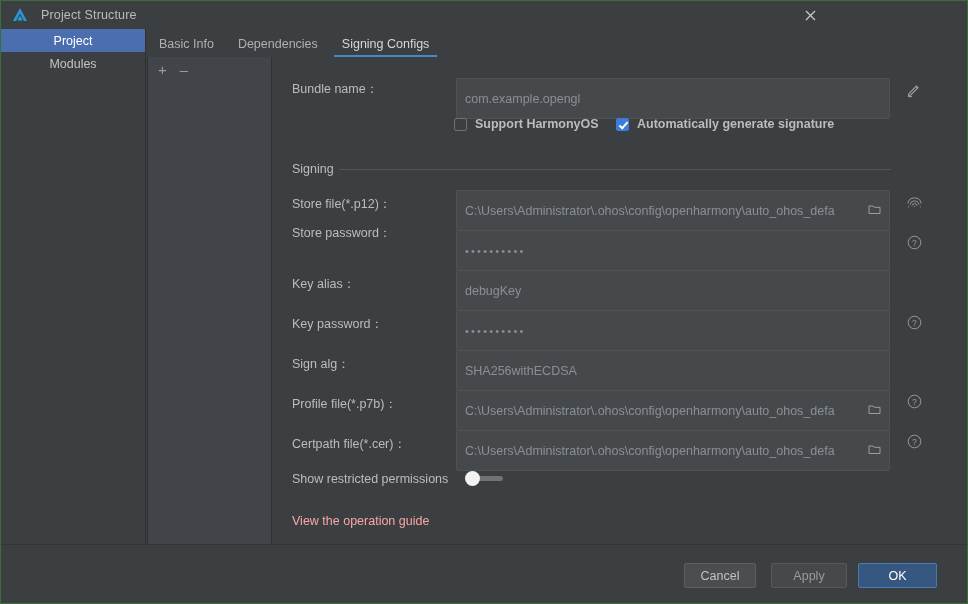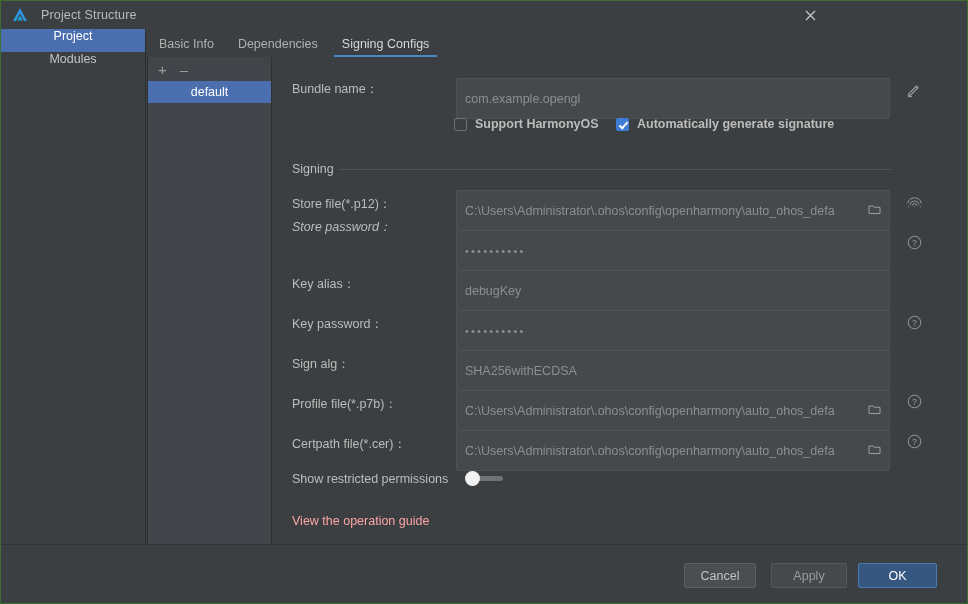--- a/index.html
+++ b/index.html
@@ -59,20 +59,21 @@
     position: absolute;
     left: 0; top: 28px;
     width: 145px; height: 515px;
     background: #3c3f41;
     border-right: 1px solid #2e3133;
     box-sizing: border-box;
   }
   .side-item {
     height: 23px;
     display: flex;
+    align-items: center;
     justify-content: center;
     color: #c3c3c3;
     font-size: 12.5px;
     cursor: pointer;
   }
   .side-item.selected {
     background: #4b6eaf;
     color: #ffffff;
   }
 
@@ -361,23 +362,20 @@
     <div class="tab active">
       <span>Signing Configs</span>
     </div>
   </div>
 
   <div class="listpanel">
     <div class="list-toolbar">
       <span class="tb-btn">+</span>
       <span class="tb-btn">–</span>
     </div>
-    <div class="list-row selected">
-      <span>default</span>
-    </div>
   </div>
 
   <div class="content">
 
     <div class="row" style="left:19px; top:24px;">
       <span class="lbl">Bundle name：</span>
     </div>
     <div class="field" style="left:183px; top:21px; width:434px;">
       <span class="field-text">com.example.opengl</span>
     </div>
@@ -416,21 +414,21 @@
       <svg width="17" height="17" viewBox="0 0 17 17">
         <path d="M1.8 9.5 a6.8 6.8 0 0 1 13.4 0" fill="none" stroke="#a8acb0" stroke-width="1"></path>
         <path d="M3.9 10.6 a4.7 4.7 0 0 1 9.2 0" fill="none" stroke="#a8acb0" stroke-width="1"></path>
         <path d="M5.9 11.8 a2.7 2.7 0 0 1 5.3 0" fill="none" stroke="#a8acb0" stroke-width="1"></path>
         <path d="M7.9 13 a0.8 0.8 0 0 1 1.4 0" fill="none" stroke="#a8acb0" stroke-width="1"></path>
         <line x1="2.2" y1="12.8" x2="3.2" y2="12.8" stroke="#a8acb0" stroke-width="1"></line>
         <line x1="13.8" y1="12.8" x2="14.8" y2="12.8" stroke="#a8acb0" stroke-width="1"></line>
       </svg>
     </div>
 
-    <div class="row" style="left:19px; top:162px;font-style:italic;">
+    <div class="row" style="left:19px; top:168px;">
       <span class="lbl">Store password：</span>
     </div>
     <div class="field" style="left:183px; top:173px; width:434px;">
       <span class="field-text dots">••••••••••</span>
     </div>
     <div class="side-icon" style="left:634px; top:178px;">
       <svg width="15" height="15" viewBox="0 0 15 15">
         <circle cx="7.5" cy="7.5" r="6.3" fill="none" stroke="#a8acb0" stroke-width="1"></circle>
         <text x="7.5" y="10.8" font-size="8.6" fill="#a8acb0" text-anchor="middle" font-family="Liberation Sans, sans-serif">?</text>
       </svg>

